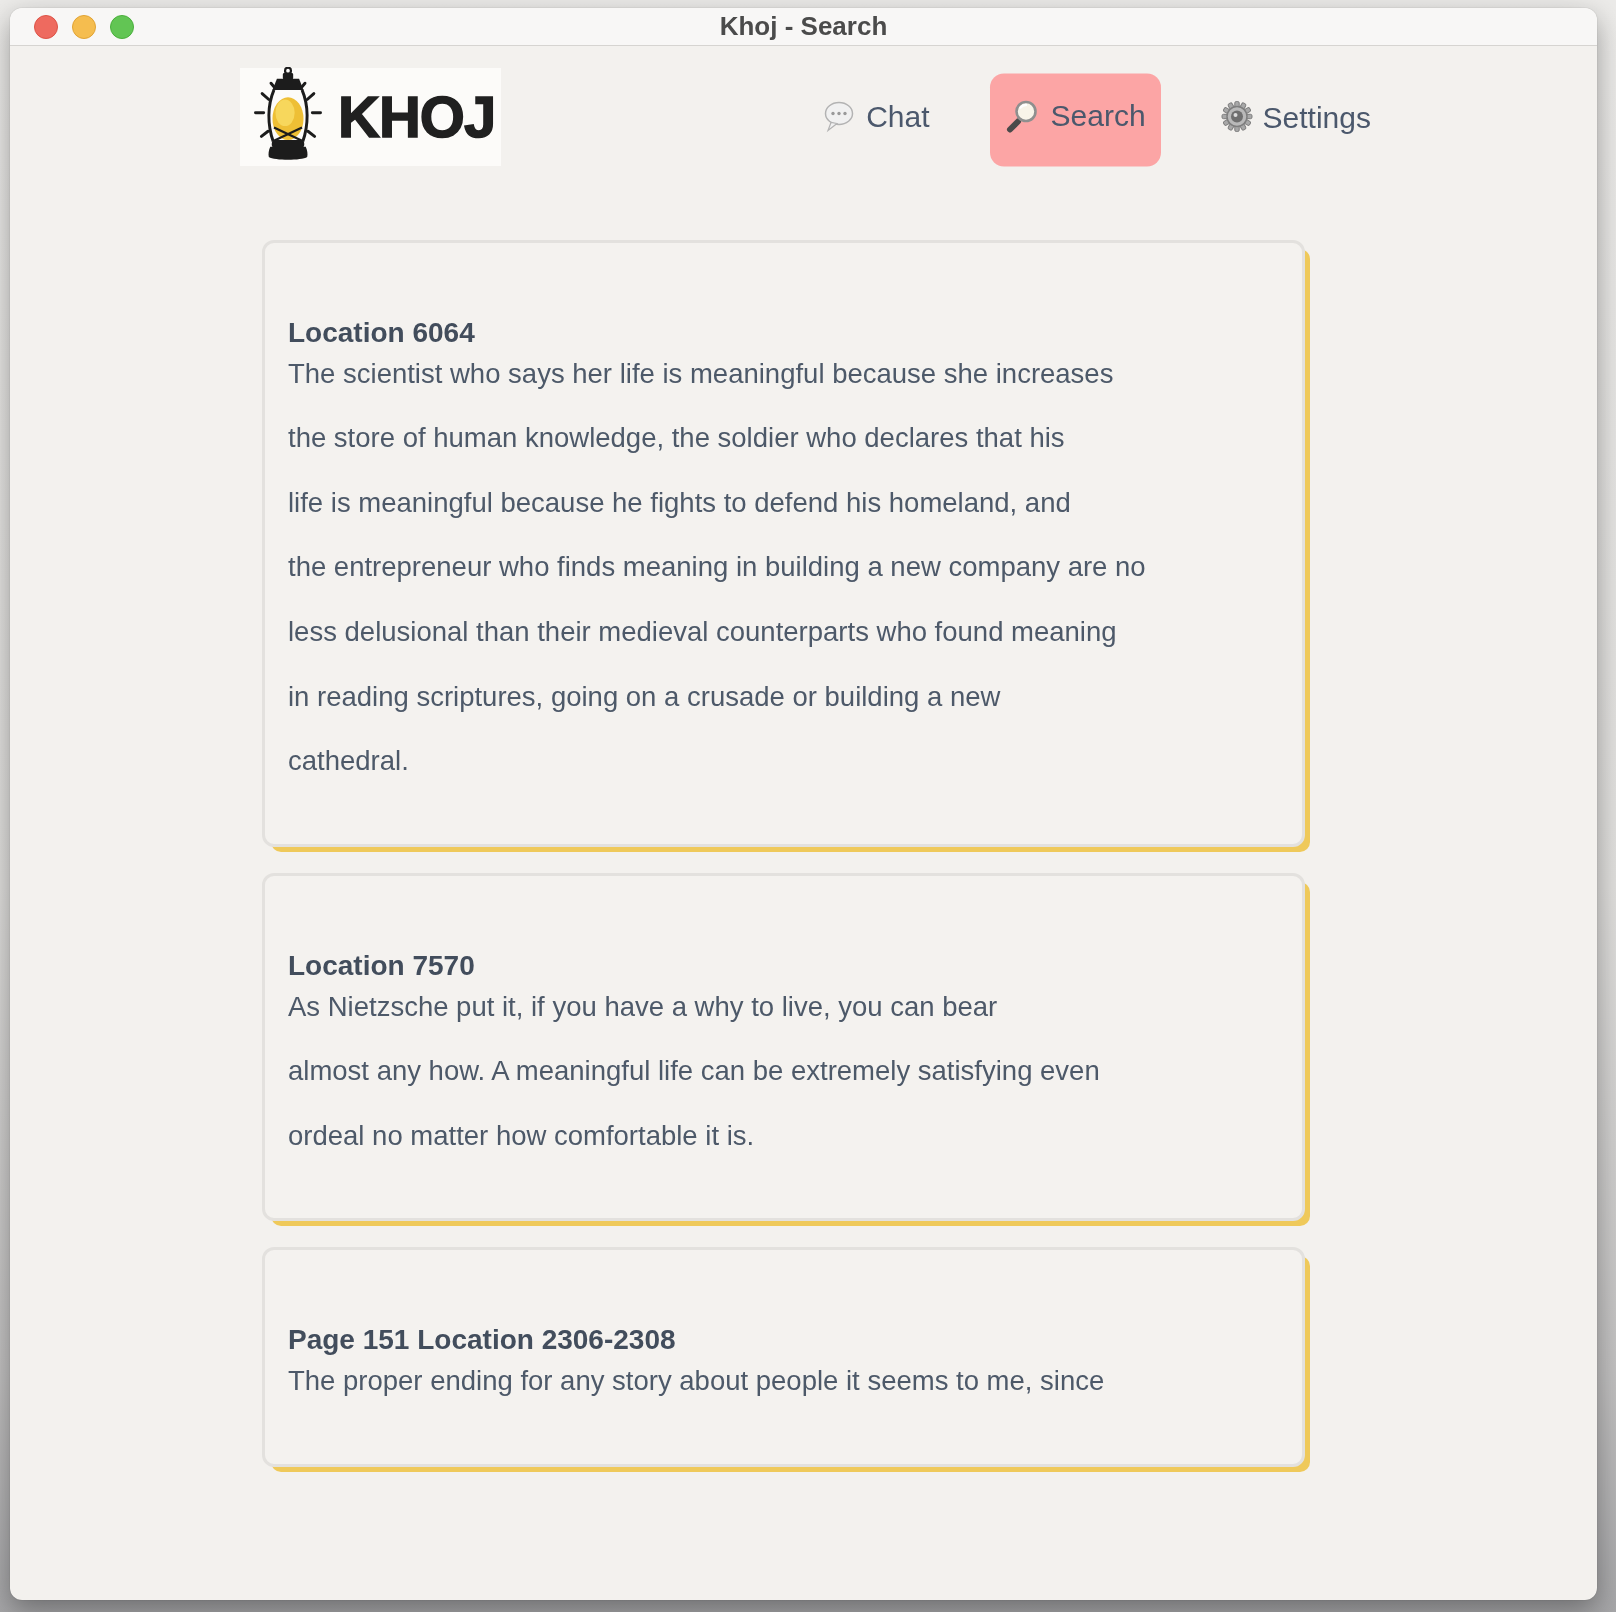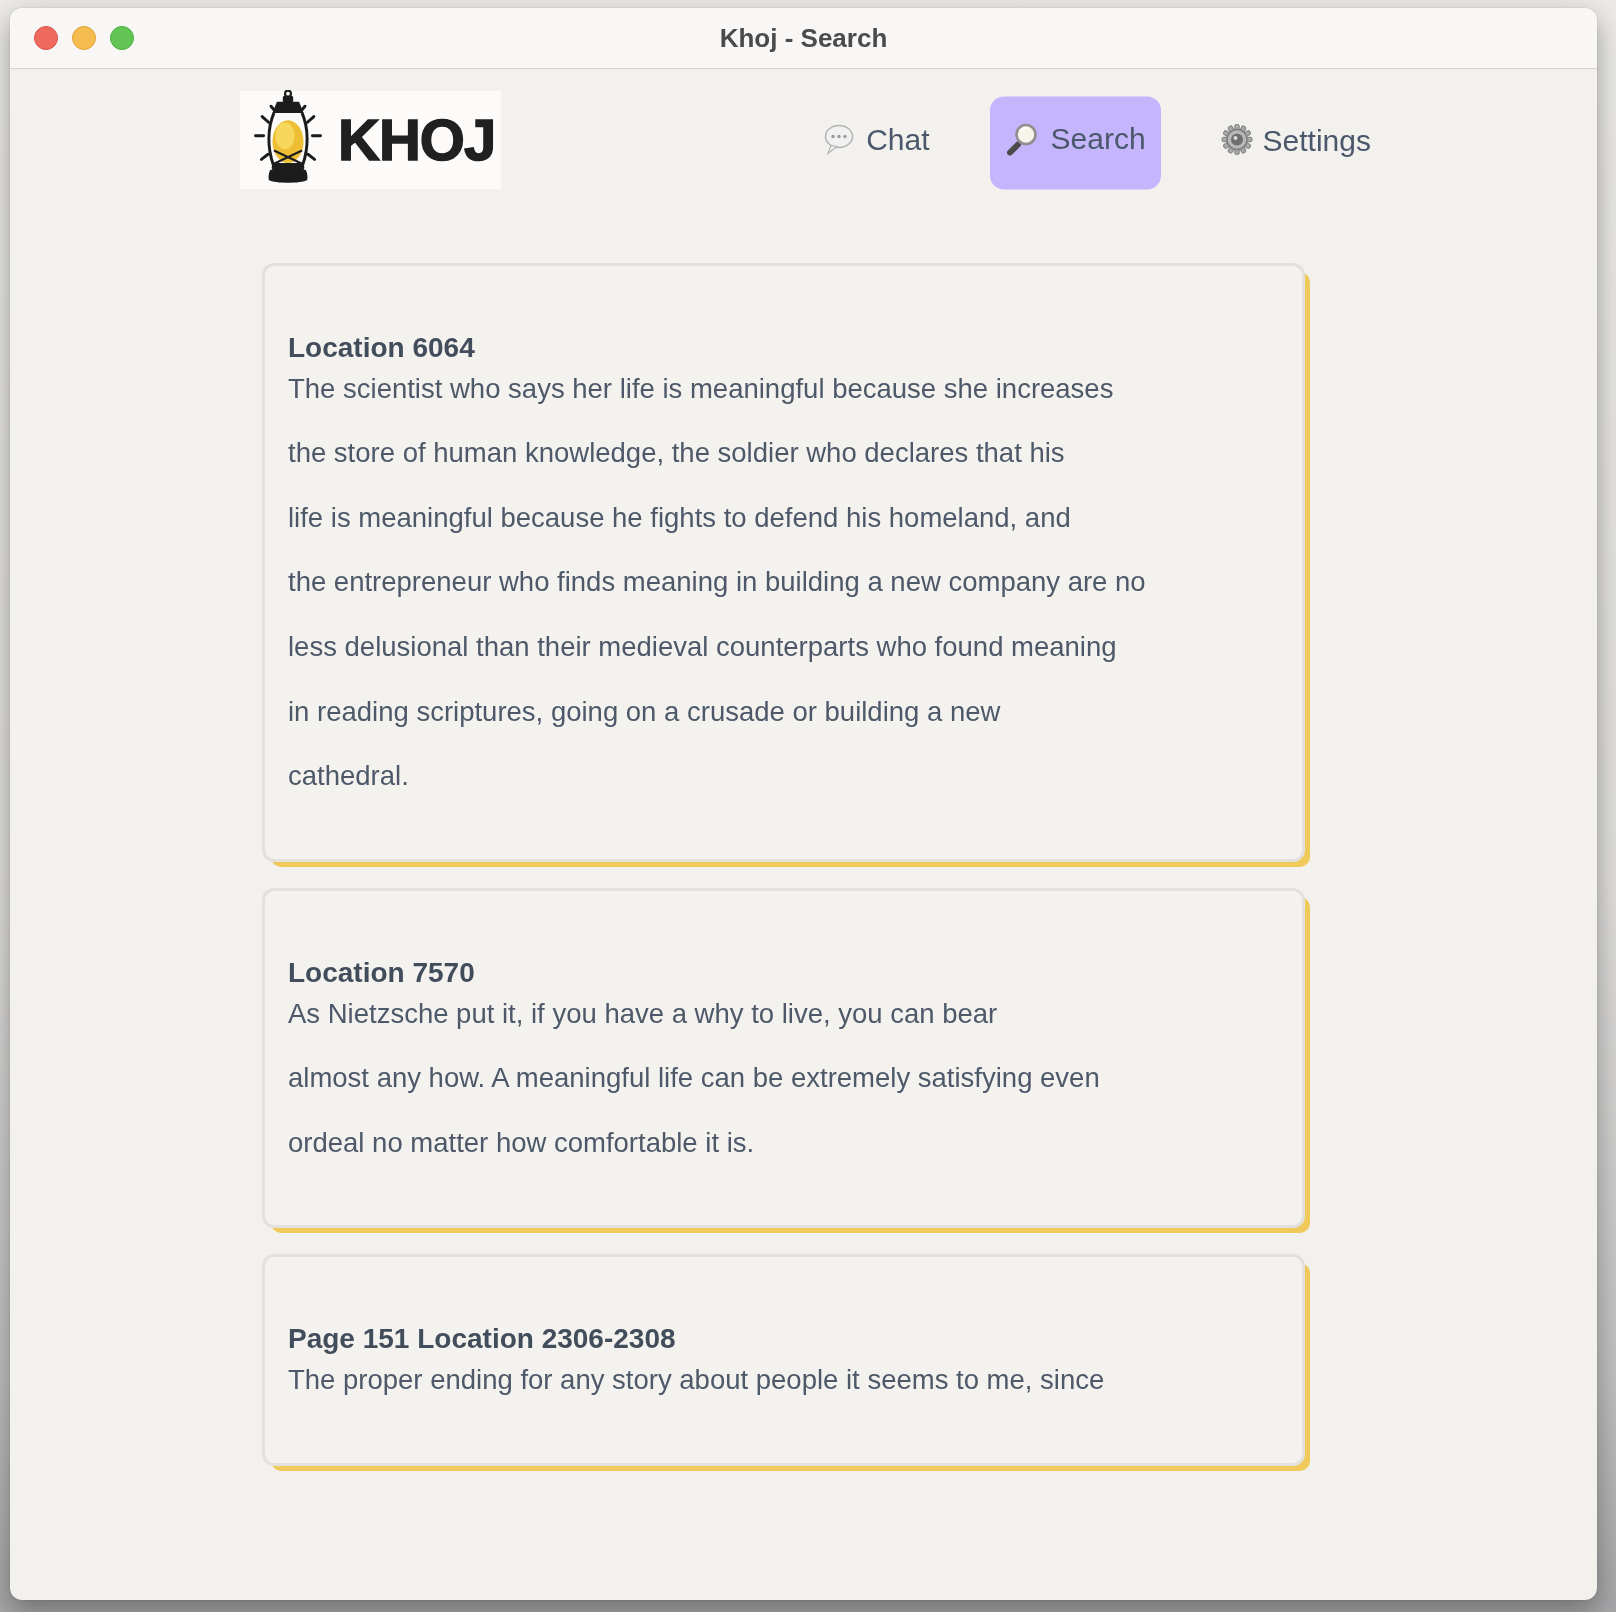--- a/index.html
+++ b/index.html
@@ -15,21 +15,21 @@
   
   .window {
     position: absolute; left: 10px; top: 8px;
     width: 1587px; height: 1592px;
     background: #f3f1ee;
     border-radius: 12px;
     box-shadow: 0 10px 28px rgba(0,0,0,.35), 0 0 1px rgba(0,0,0,.35);
     overflow: hidden;
   }
   .titlebar {
-    height: 61px;
+    height: 38px;
     background: #f8f7f6;
     border-bottom: 1px solid #d6d4d1;
     position: relative;
     display: flex; align-items: center;
   }
   .traffic { position: absolute; left: 24px; top: 50%; transform: translateY(-50%); display: flex; gap: 14px; }
   .tl { width: 24px; height: 24px; border-radius: 50%; display: inline-block; }
   .tl.red    { background: #ee6a5f; border: 1px solid #dd5347; }
   .tl.yellow { background: #f5bd4f; border: 1px solid #e0a334; }
   .tl.green  { background: #62c554; border: 1px solid #4aaf3c; }
@@ -53,21 +53,21 @@
   }
   .nav {
     position: absolute; right: 226px; top: 50%; transform: translateY(-50%);
     display: flex; align-items: center; gap: 60px;
   }
   .nav-item {
     display: flex; align-items: flex-start; gap: 10px;
     font-size: 30px; color: #4b586c; cursor: default;
   }
   .nav-item.active {
-    background: #c4b5fd;
+    background: #fca5a5;
     border-radius: 14px;
     padding: 25px 15px;
   }
 
   
   .search-row { margin: 81px 0 0 252px; }
   .search-box {
     width: 1046px; height: 72px;
     background: #ffffff;
     border: 2px solid #d8a428;
@@ -83,21 +83,21 @@
   .results { margin: 72px 0 0 252px; width: 1043px; }
   .card {
     background: #f4f2ef;
     border: 3px solid #e3e1de;
     border-radius: 12px;
     box-shadow: 7px 7px 0 -2px #efc95a;
     padding: 57px 26px 67px 23px;
     margin-bottom: 26px;
   }
   .card h3 {
-    margin: 8px 0 8px;
+    margin: 16px 0 8px;
     font-size: 28px; font-weight: bold; color: #424d5c;
     line-height: 1.2;
   }
   .card p {
     margin: 0 0 33px;
     font-size: 27.5px; color: #4d5969;
     line-height: 1.15;
   }
   .card p:last-child { margin-bottom: 0; }
 </style>

